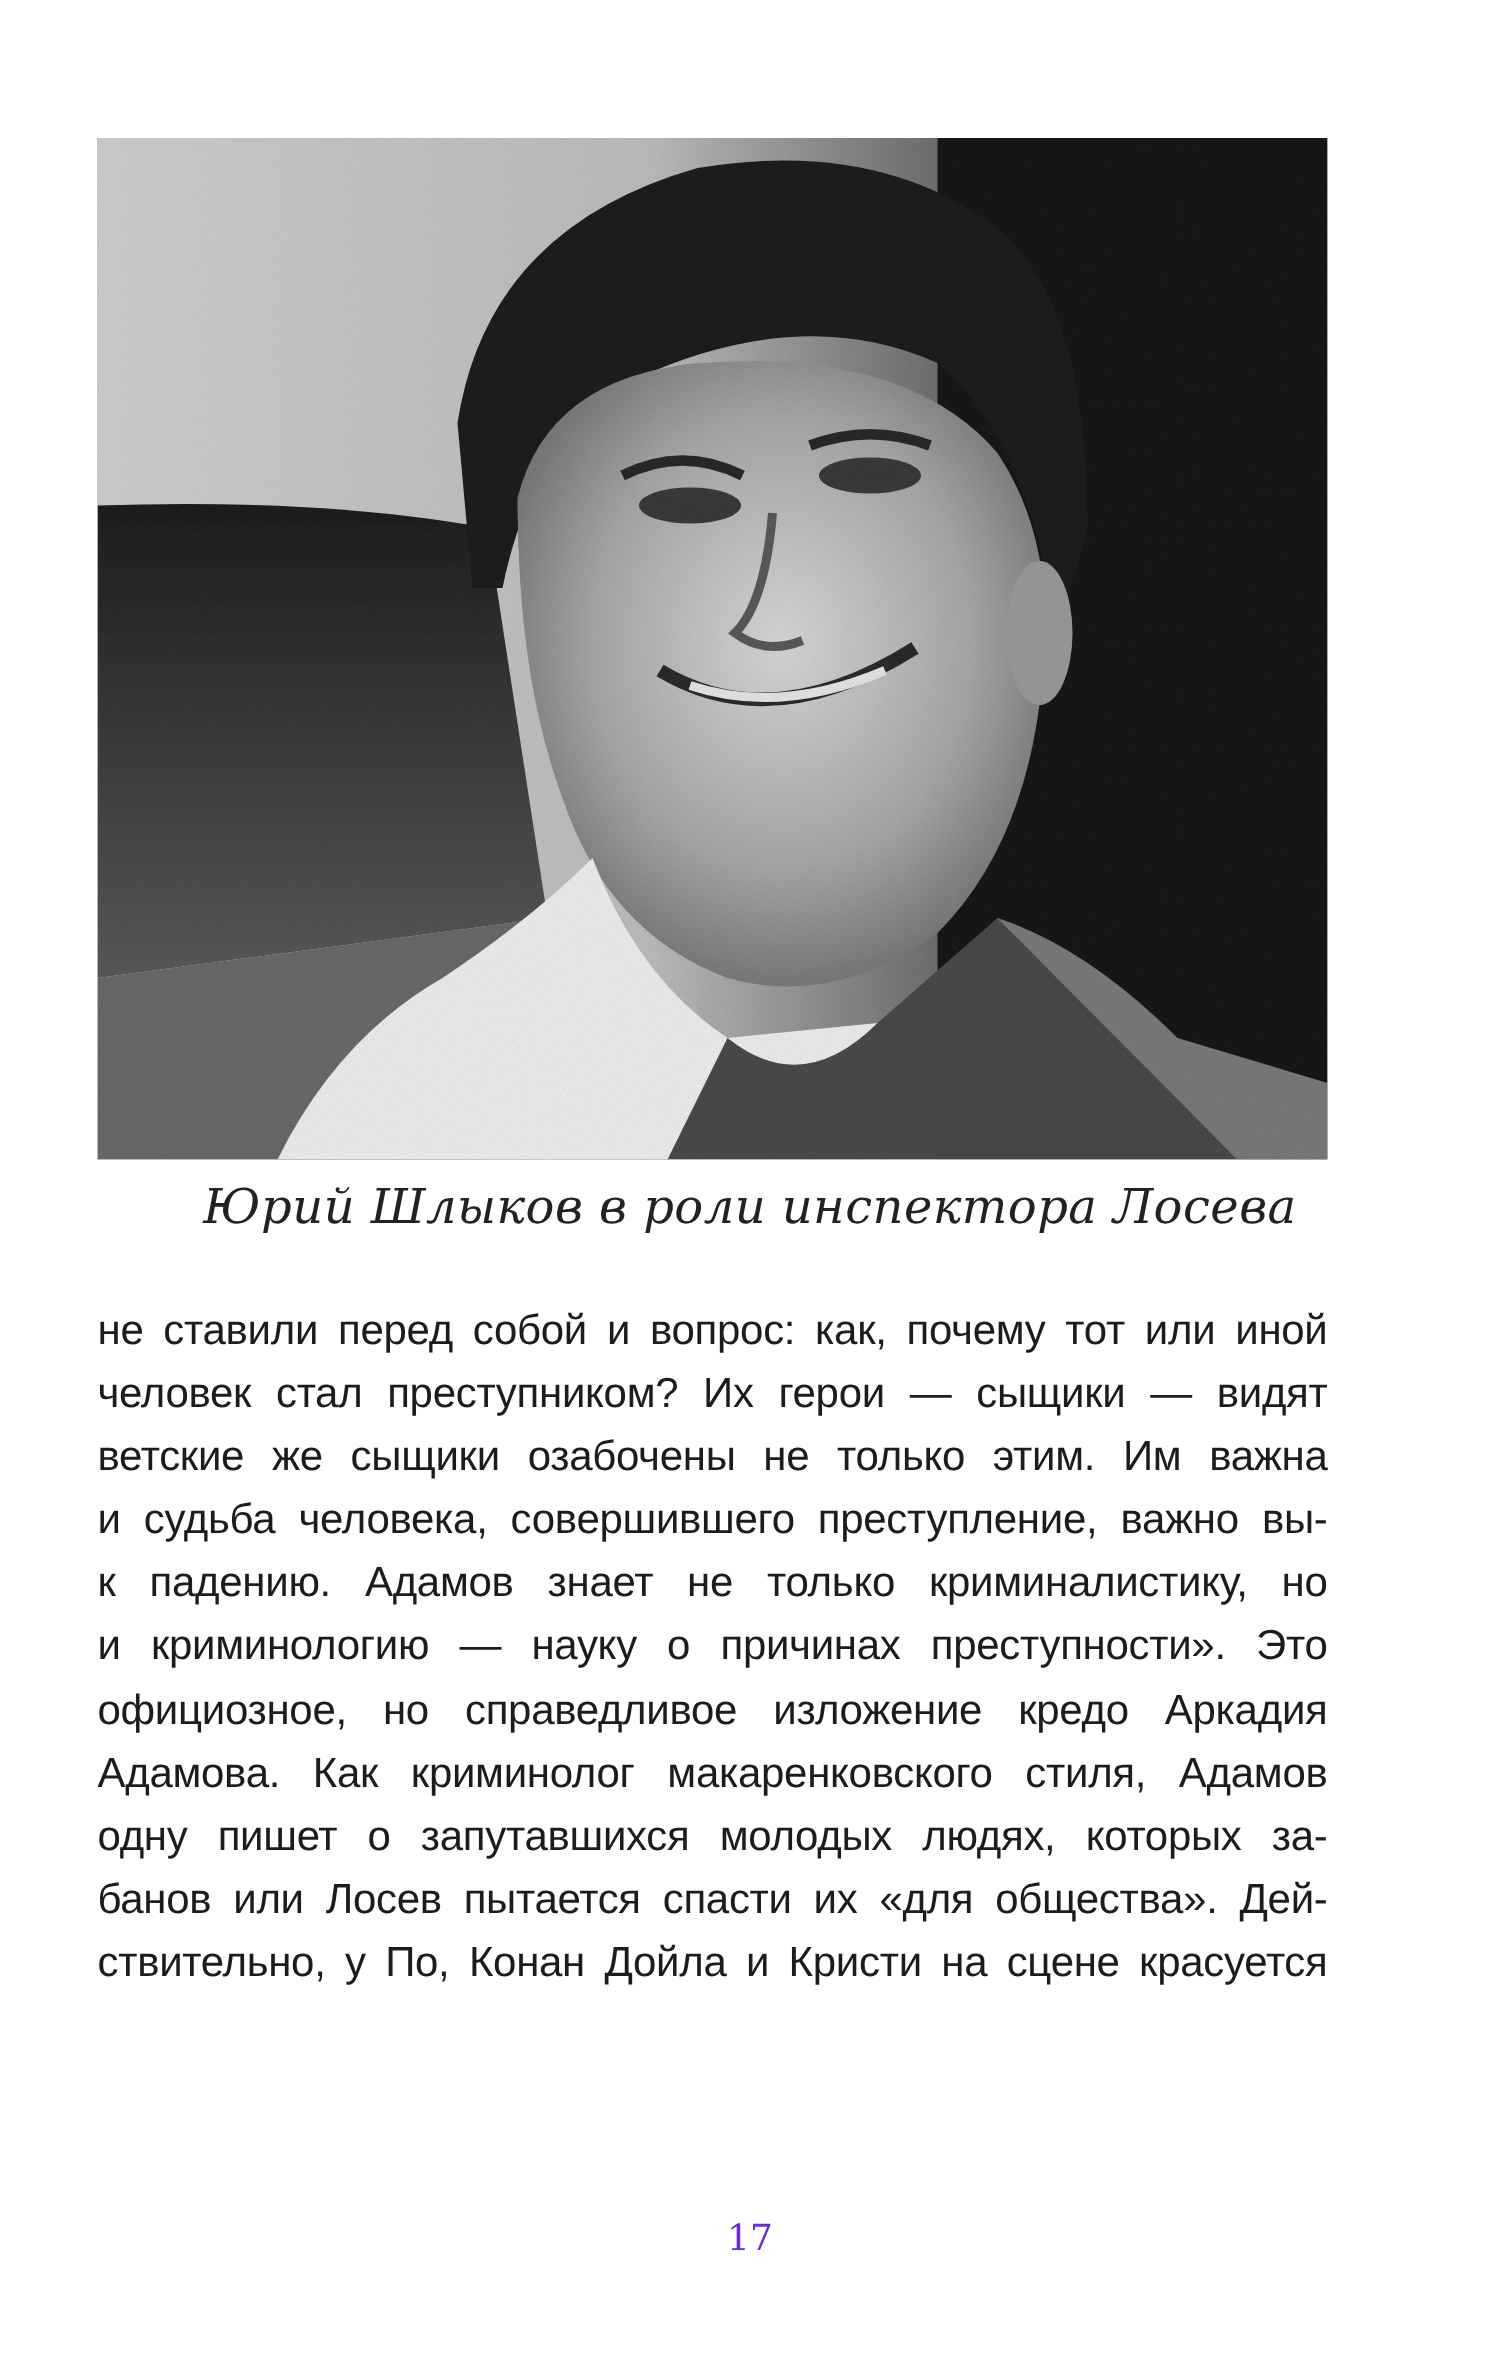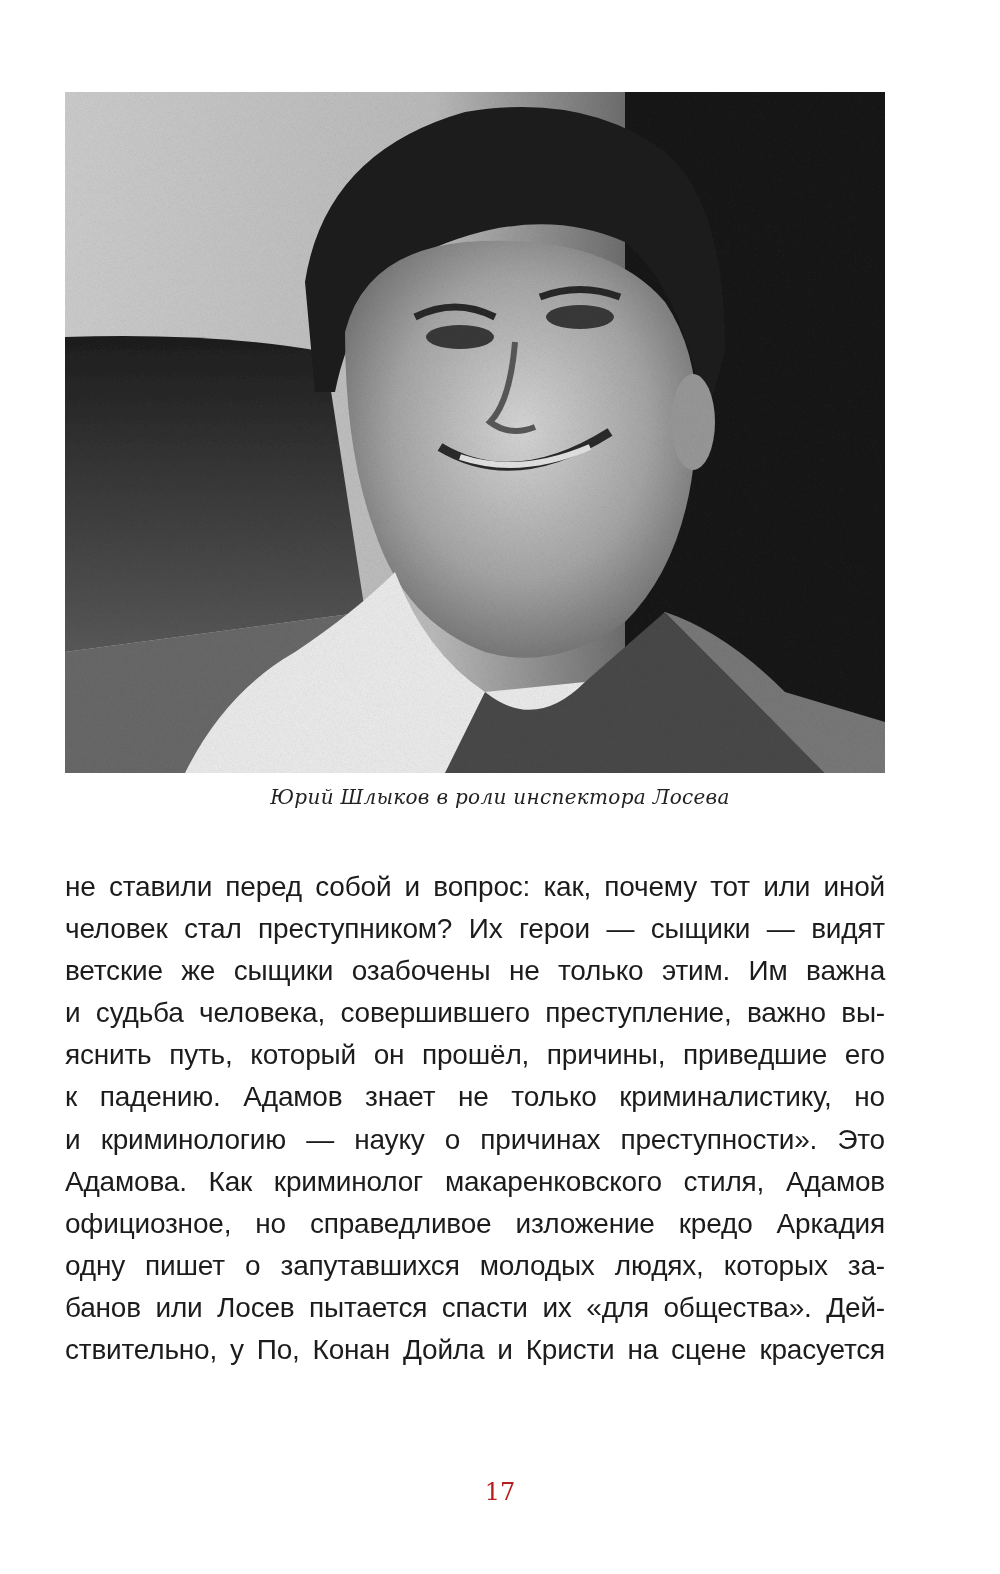--- a/index.html
+++ b/index.html
@@ -29,21 +29,21 @@
       height: 100%;
     }
     .caption {
       position: absolute;
       left: 0;
       width: 1000px;
       top: 785px;
       text-align: center;
       font-family: "DejaVu Serif", "Liberation Serif", serif;
       font-style: italic;
-      font-size: 20px;
+      font-size: 32px;
       letter-spacing: 0.3px;
       color: #222;
     }
     .body-text {
       position: absolute;
       left: 65px;
       top: 866px;
       width: 820px;
     }
     .line {
@@ -63,21 +63,21 @@
       text-align-last: justify;
     }
     .page-number {
       position: absolute;
       left: 0;
       width: 1000px;
       top: 1478px;
       text-align: center;
       font-family: "DejaVu Serif", "Liberation Serif", serif;
       font-size: 24px;
-      color: #b91c1c;
+      color: #6d28d9;
     }
   </style>
 </head>
 <body>
 
 <div class="photo">
   <svg viewBox="0 0 820 681" preserveAspectRatio="none">
     <defs>
       <filter id="grain" x="0" y="0" width="100%" height="100%">
         <feTurbulence type="fractalNoise" baseFrequency="1.4" numOctaves="1" seed="3" result="n"></feTurbulence>
@@ -133,23 +133,22 @@
   </svg>
 </div>
 
 <div class="caption">Юрий Шлыков в роли инспектора Лосева</div>
 
 <div class="body-text">
   <span class="line" style="display: block; width: 820px;">не ставили перед собой и вопрос: как, почему тот или иной</span>
   <span class="line" style="display: block; width: 820px;">человек стал преступником? Их герои — сыщики — видят</span>
   <span class="line" style="display: block; width: 820px;">ветские же сыщики озабочены не только этим. Им важна</span>
   <span class="line" style="display: block; width: 820px;">и судьба человека, совершившего преступление, важно вы-</span>
-  <span class="line" style="display: block; width: 820px;">яснить путь, который он прошёл, причины, приведшие его</span>
   <span class="line" style="display: block; width: 820px;">к падению. Адамов знает не только криминалистику, но</span>
   <span class="line" style="display: block; width: 820px;">и криминологию — науку о причинах преступности». Это</span>
+  <span class="line" style="display: block; width: 820px;">официозное, но справедливое изложение кредо Аркадия</span>
   <span class="line" style="display: block; width: 820px;">Адамова. Как криминолог макаренковского стиля, Адамов</span>
-  <span class="line" style="display: block; width: 820px;">официозное, но справедливое изложение кредо Аркадия</span>
   <span class="line" style="display: block; width: 820px;">одну пишет о запутавшихся молодых людях, которых за-</span>
   <span class="line" style="display: block; width: 820px;">банов или Лосев пытается спасти их «для общества». Дей-</span>
   <span class="line last" style="display: block; width: 820px;">ствительно, у По, Конан Дойла и Кристи на сцене красуется</span>
 </div>
 
 <div class="page-number">17</div>
 
 </body></html>

